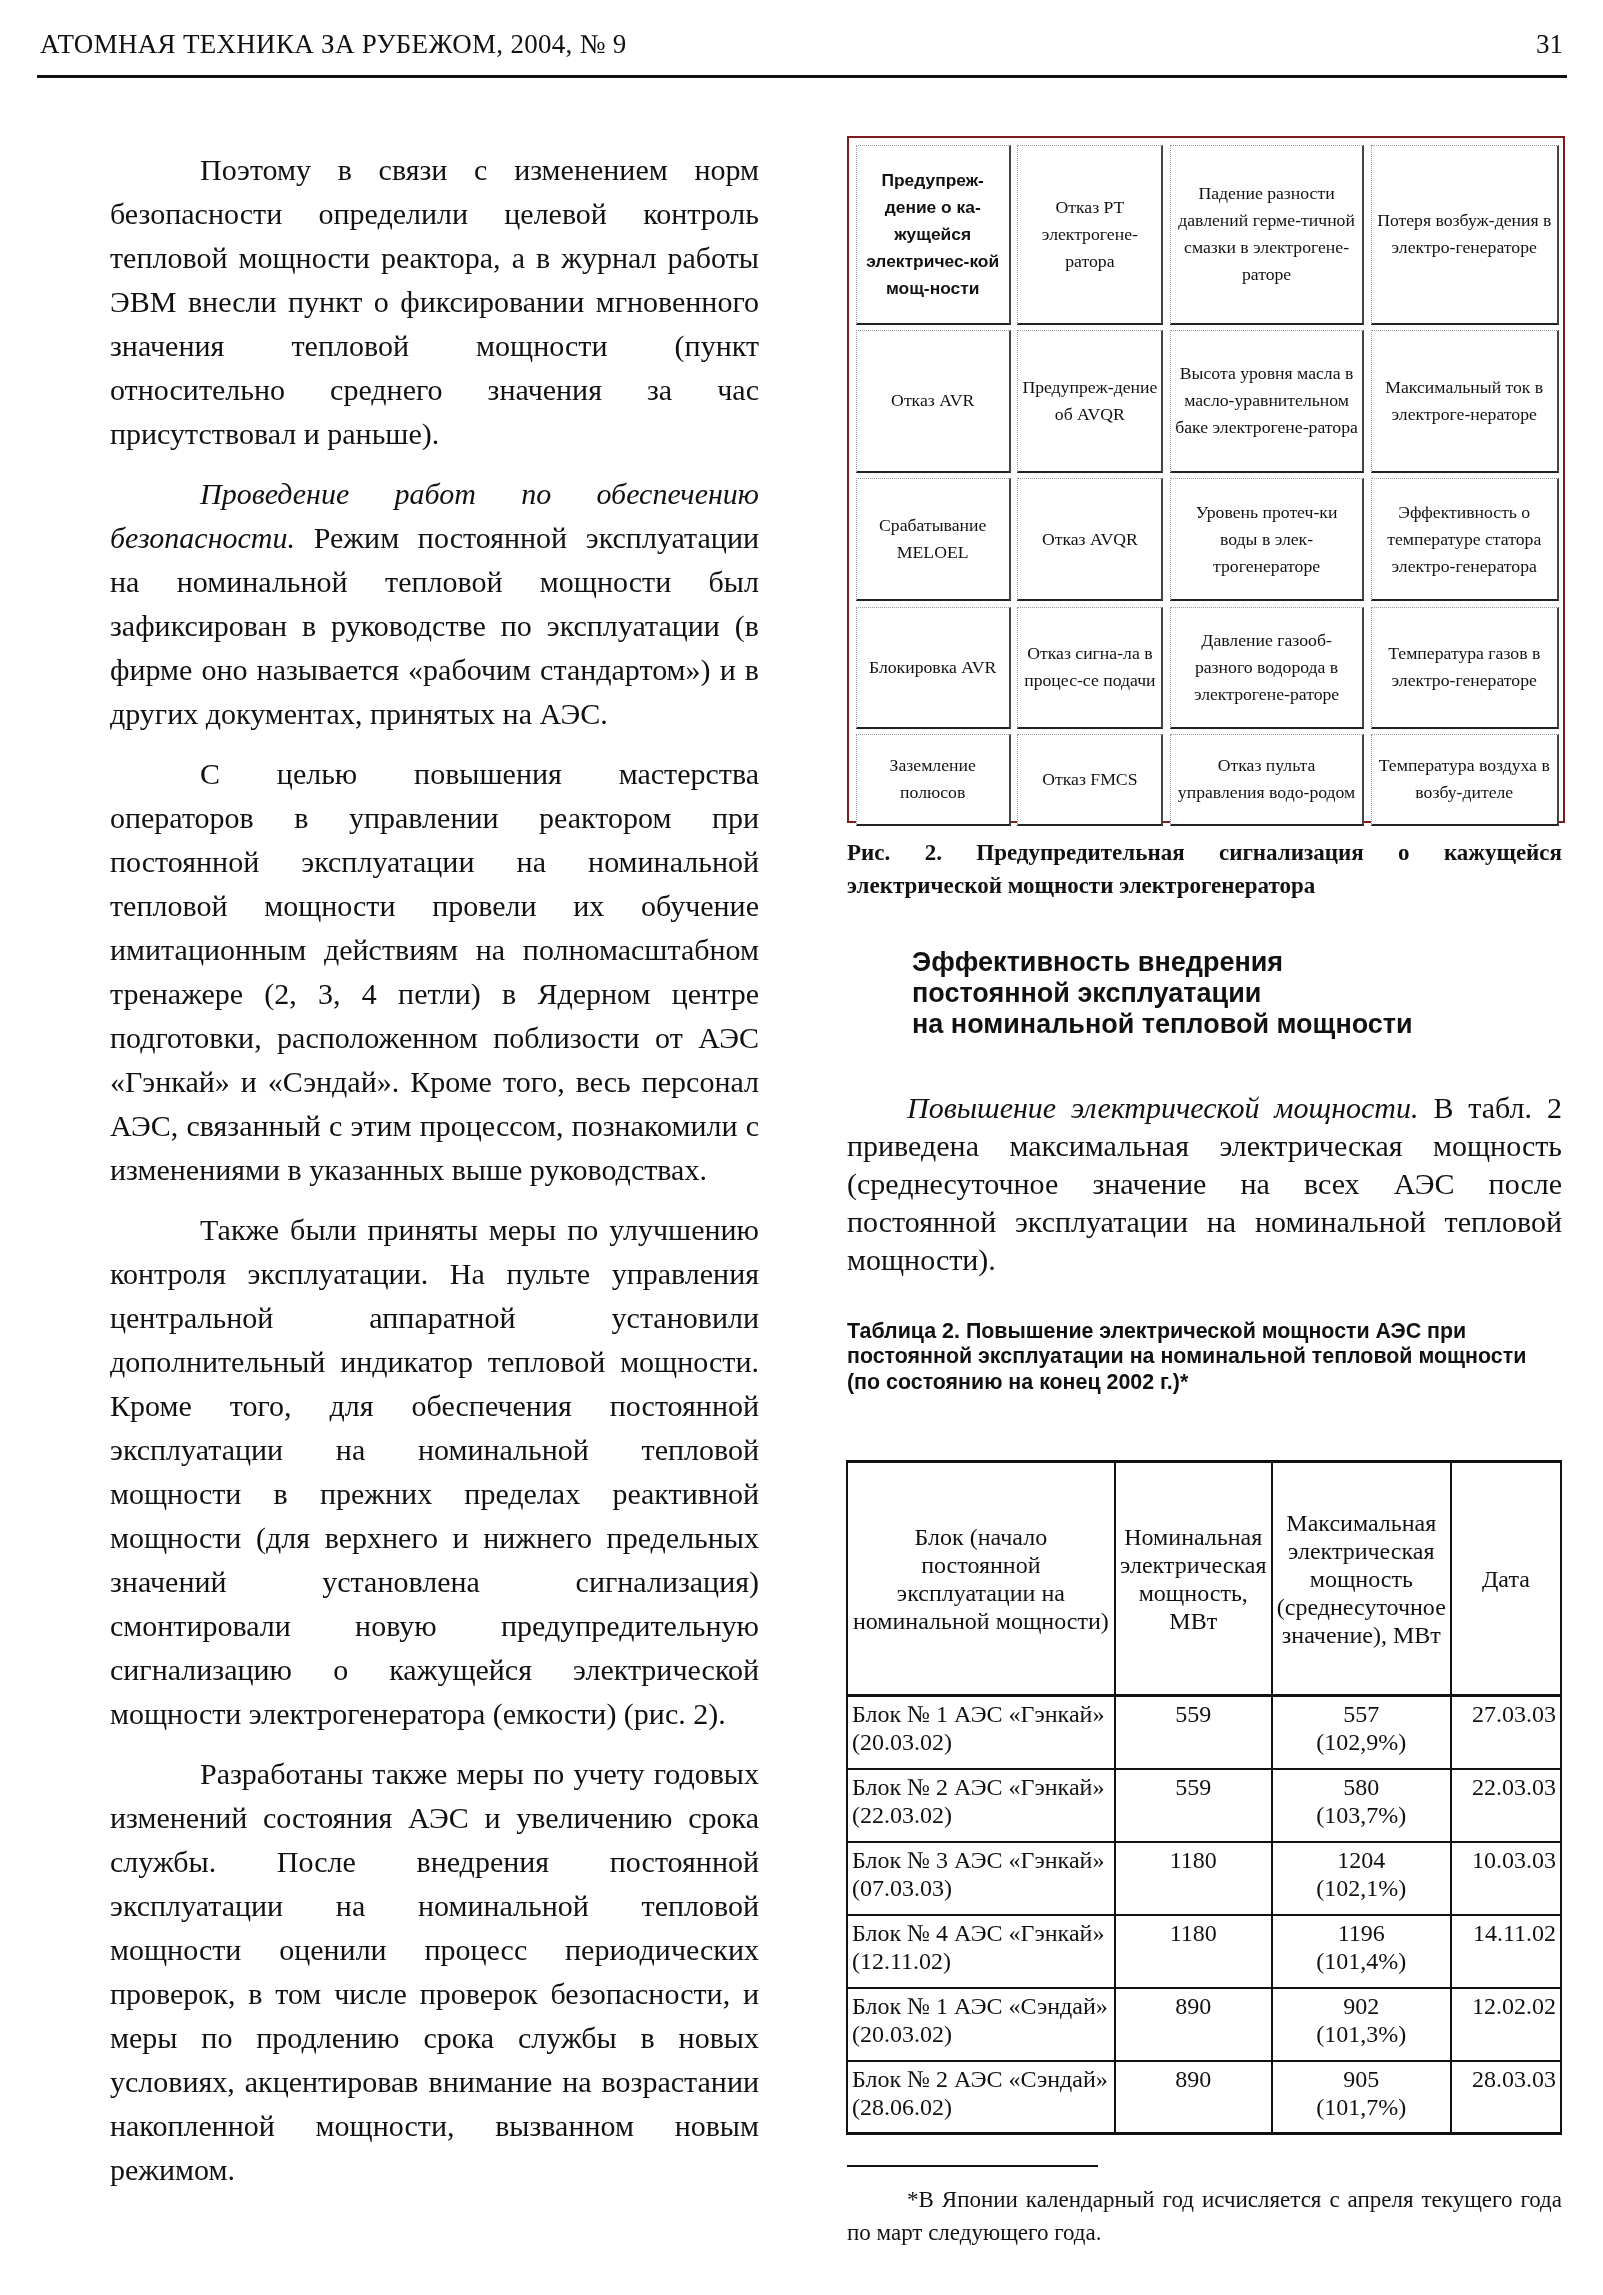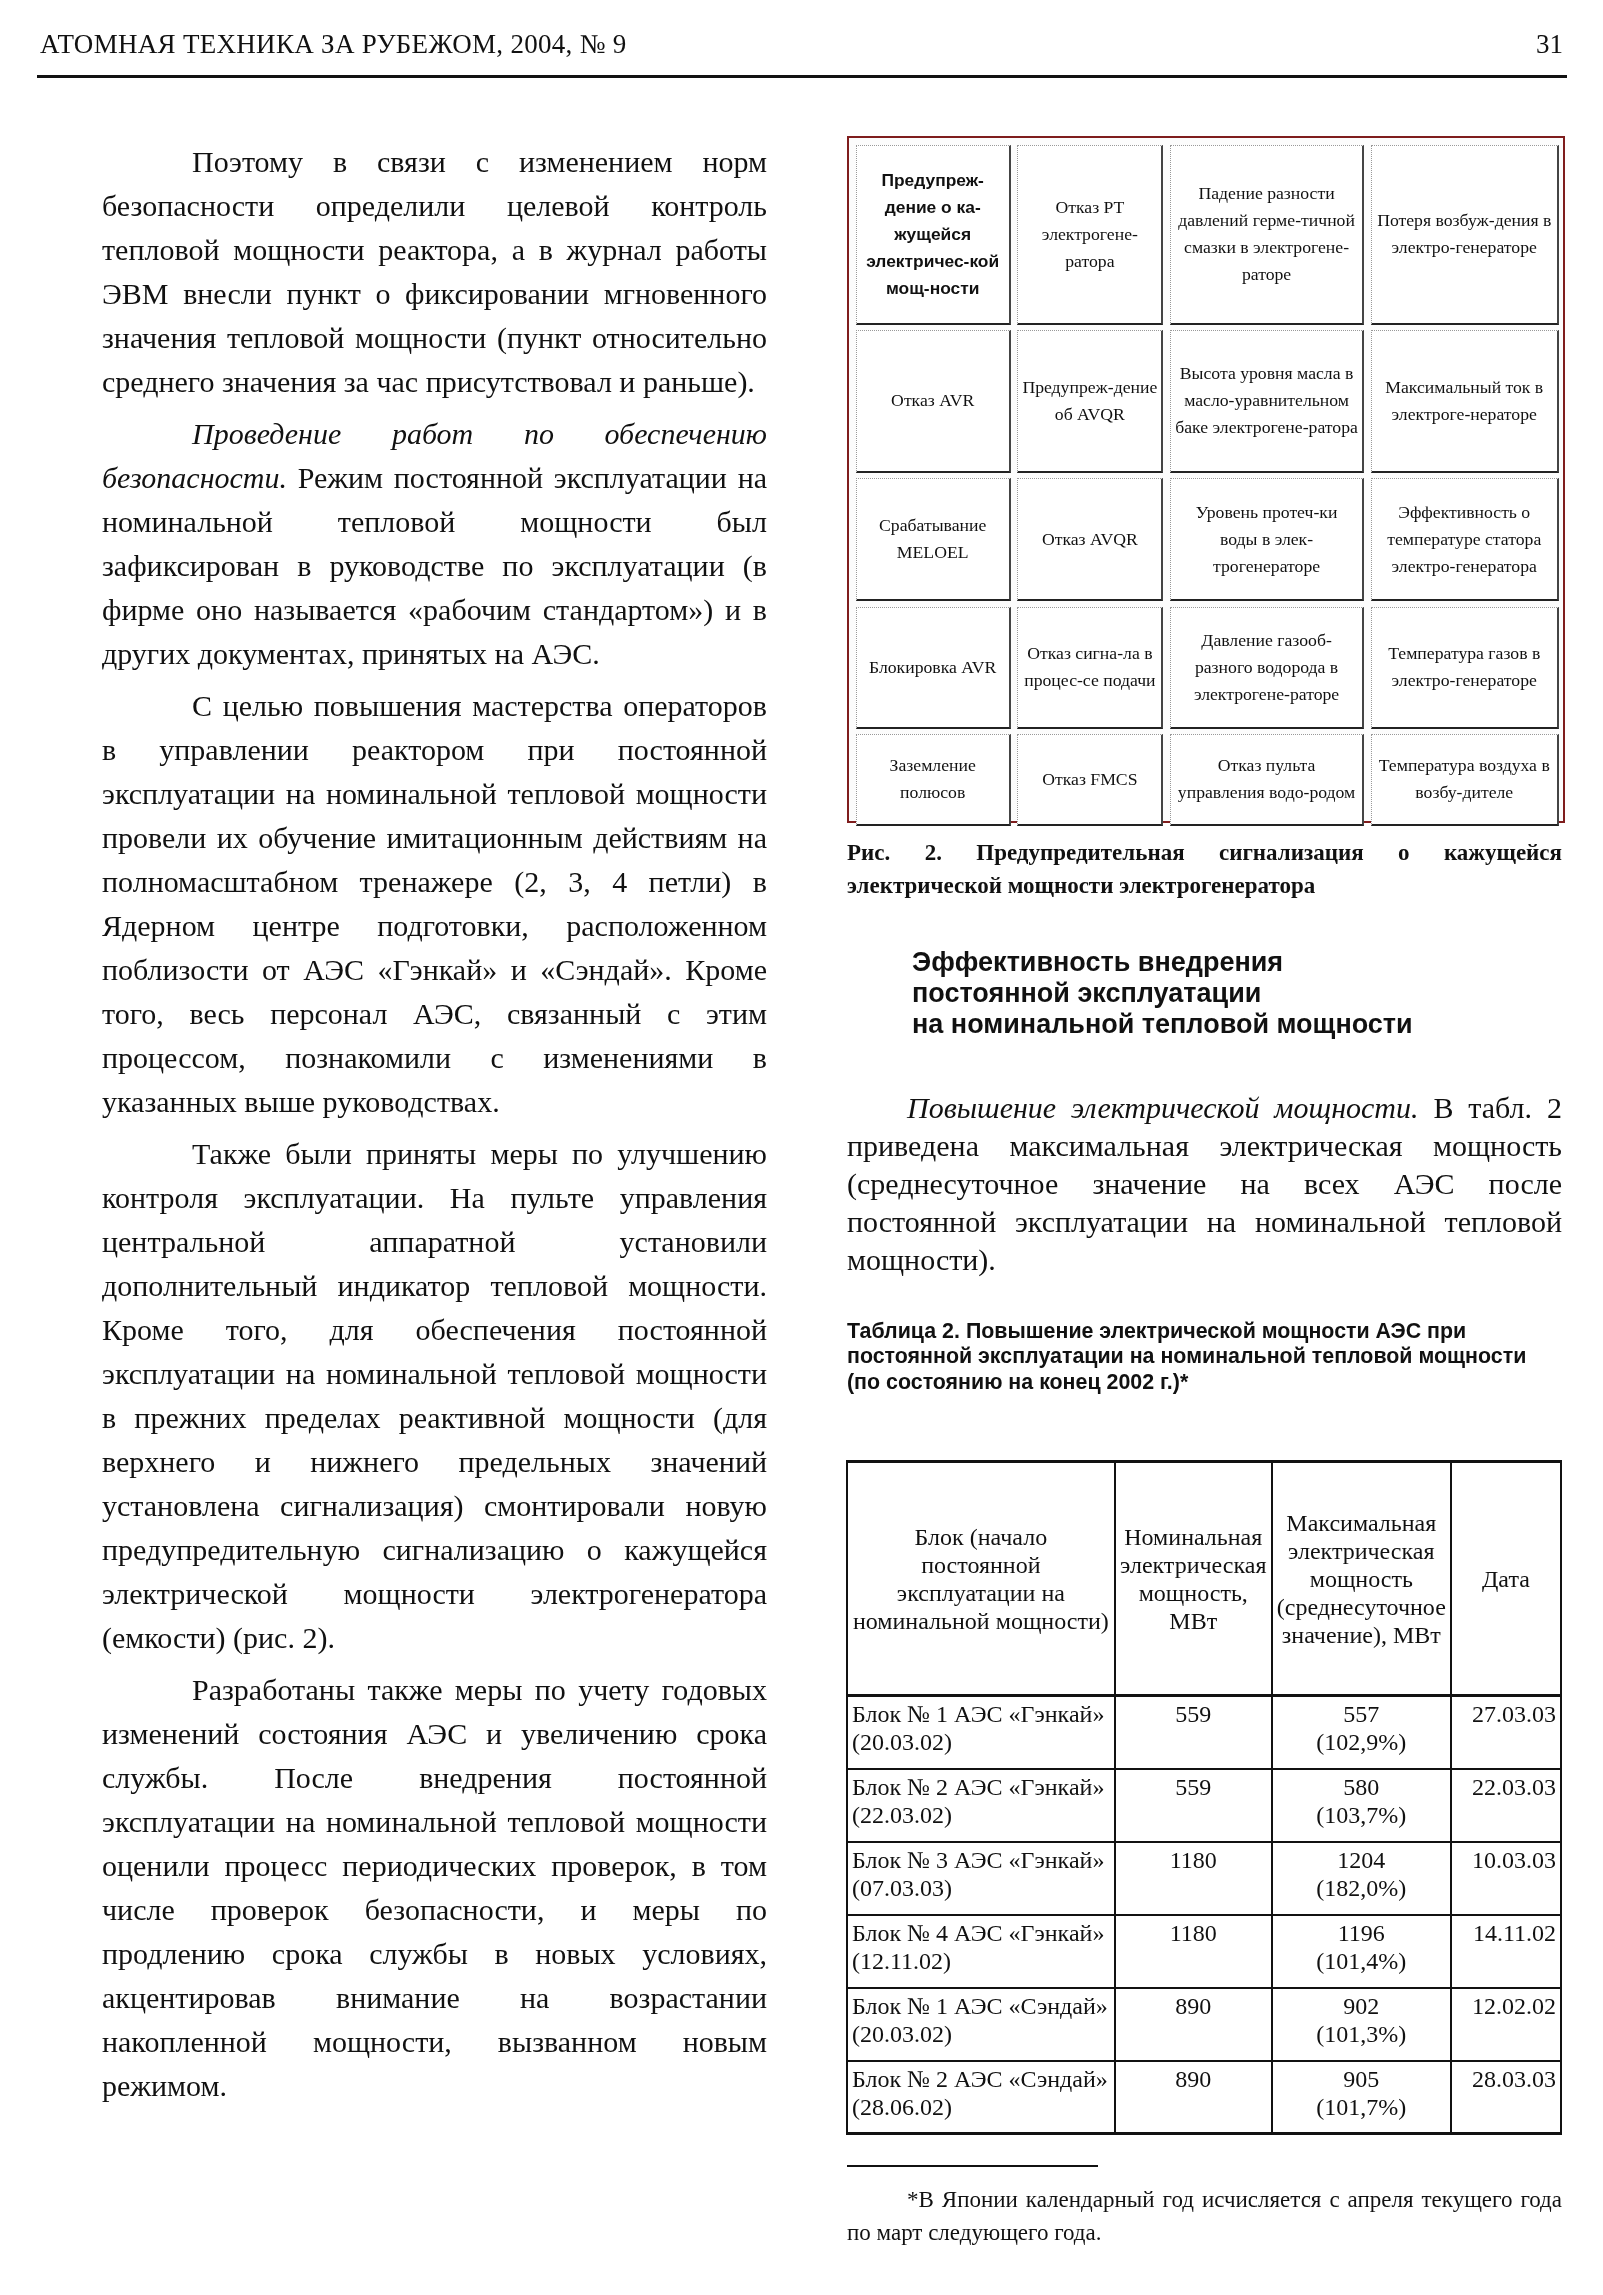--- a/index.html
+++ b/index.html
@@ -10,21 +10,21 @@
   .header {
     position: absolute; left: 40px; top: 29px; width: 1523px; height: 40px;
   }
   .header .journal { position: absolute; left: 0; top: 0; font-size: 27px; letter-spacing: 0.3px; }
   .header .page-num { position: absolute; right: 0; top: 0; font-size: 27px; }
   .header-rule { position: absolute; left: 37px; top: 75px; width: 1530px; height: 3.3px; background: #111; }
 
   
   .col-left { position: absolute; left: 94px; top: 132px; width: 681px; }
   .col-left p {
-    margin: 8px; font-size: 30px; line-height: 44px; text-align: justify;
+    margin: 16px; font-size: 30px; line-height: 44px; text-align: justify;
     text-indent: 90px; hyphens: none;
   }
   .col-left p + p { margin-top: 2px; }
   .col-left em { font-style: italic; }
 
   
   .figure {
     position: absolute; left: 847px; top: 136px; width: 718px; height: 687px;
     border: 2px solid #7f1d1d; box-sizing: border-box; background: #fcfcfc;
     padding: 6.7px 5.3px 5.3px 6.7px;
@@ -172,21 +172,21 @@
           <div>580</div>
           <div>(103,7%)</div>
         </td>
         <td class="date">22.03.03</td>
       </tr>
       <tr>
         <td class="block">Блок № 3 АЭС «Гэнкай» (07.03.03)</td>
         <td class="num">1180</td>
         <td class="num">
           <div>1204</div>
-          <div>(182,0%)</div>
+          <div>(102,1%)</div>
         </td>
         <td class="date">10.03.03</td>
       </tr>
       <tr>
         <td class="block">Блок № 4 АЭС «Гэнкай» (12.11.02)</td>
         <td class="num">1180</td>
         <td class="num">
           <div>1196</div>
           <div>(101,4%)</div>
         </td>

